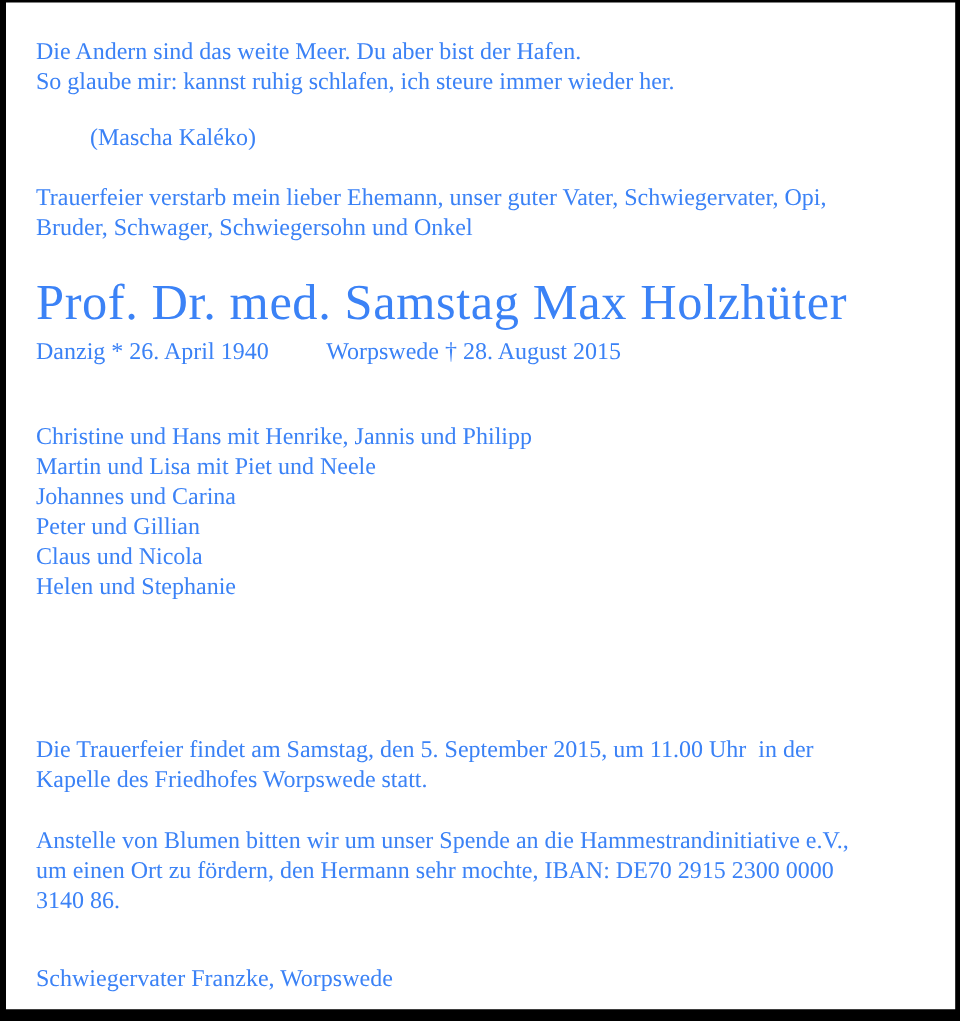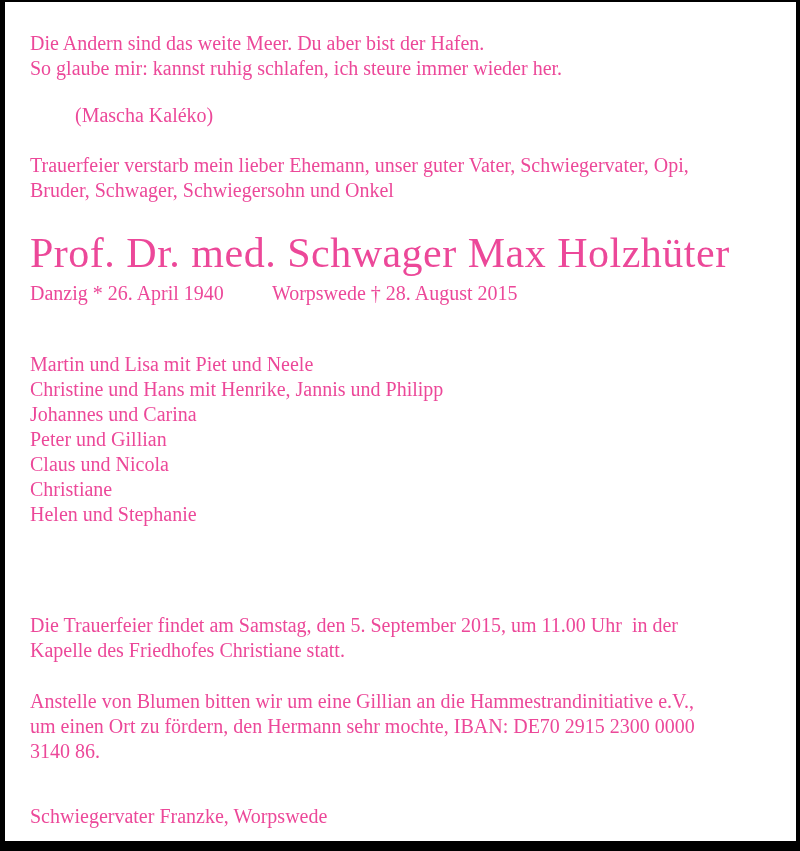--- a/index.html
+++ b/index.html
@@ -13,21 +13,21 @@
     height: 851px;
     box-sizing: border-box;
     background: #ffffff;
     border-style: solid;
     border-color: #000000;
     border-top-width: 2px;
     border-right-width: 4px;
     border-bottom-width: 10px;
     border-left-width: 5px;
     font-family: "Liberation Serif", "DejaVu Serif", serif;
-    color: #ec4899;
+    color: #3b82f6;
     overflow: hidden;
   }
   .block {
     position: absolute;
     left: 25px;
     right: 20px;
   }
   .line {
     font-size: 20px;
     line-height: 25px;
@@ -65,42 +65,41 @@
     <div class="line">So glaube mir: kannst ruhig schlafen, ich steure immer wieder her.</div>
   </div>
 
   <div class="block attribution" style="top:101px">(Mascha Kaléko)</div>
 
   <div class="block" style="top:151px">
     <div class="line">Trauerfeier verstarb mein lieber Ehemann, unser guter Vater, Schwiegervater, Opi,</div>
     <div class="line">Bruder, Schwager, Schwiegersohn und Onkel</div>
   </div>
 
-  <h1 class="block deceased-name" style="top:228px">Prof. Dr. med. Schwager Max Holzhüter</h1>
+  <h1 class="block deceased-name" style="top:228px">Prof. Dr. med. Samstag Max Holzhüter</h1>
 
   <div class="block dates" style="top:279px">
     <span class="birth">Danzig * 26. April 1940</span><span class="death">Worpswede † 28. August 2015</span>
   </div>
 
   <div class="block" style="top:350px">
+    <div class="line">Christine und Hans mit Henrike, Jannis und Philipp</div>
     <div class="line">Martin und Lisa mit Piet und Neele</div>
-    <div class="line">Christine und Hans mit Henrike, Jannis und Philipp</div>
     <div class="line">Johannes und Carina</div>
     <div class="line">Peter und Gillian</div>
     <div class="line">Claus und Nicola</div>
-    <div class="line">Christiane</div>
     <div class="line">Helen und Stephanie</div>
   </div>
 
   <div class="block" style="top:611px">
     <div class="line">Die Trauerfeier findet am Samstag, den 5. September 2015, um 11.00 Uhr  in der</div>
-    <div class="line">Kapelle des Friedhofes Christiane statt.</div>
+    <div class="line">Kapelle des Friedhofes Worpswede statt.</div>
   </div>
 
   <div class="block" style="top:687px">
-    <div class="line">Anstelle von Blumen bitten wir um eine Gillian an die Hammestrandinitiative e.V.,</div>
+    <div class="line">Anstelle von Blumen bitten wir um unser Spende an die Hammestrandinitiative e.V.,</div>
     <div class="line">um einen Ort zu fördern, den Hermann sehr mochte, IBAN: DE70 2915 2300 0000</div>
     <div class="line">3140 86.</div>
   </div>
 
   <div class="block line" style="top:802px">Schwiegervater Franzke, Worpswede</div>
 
 </div>
 
 </body></html>

